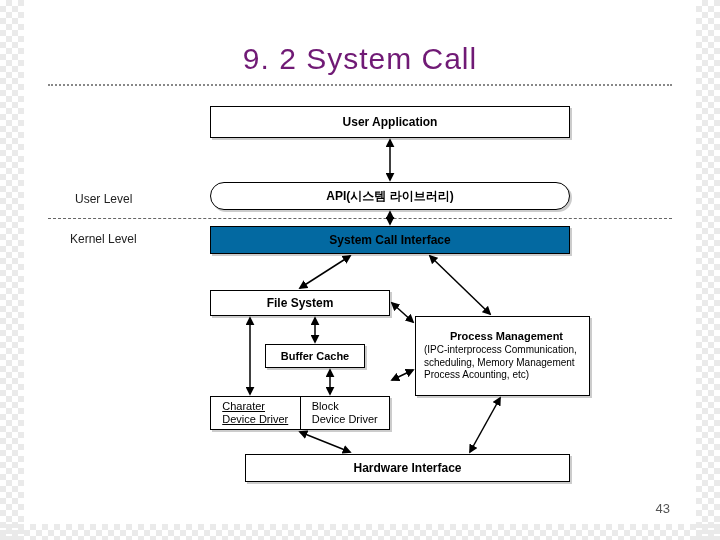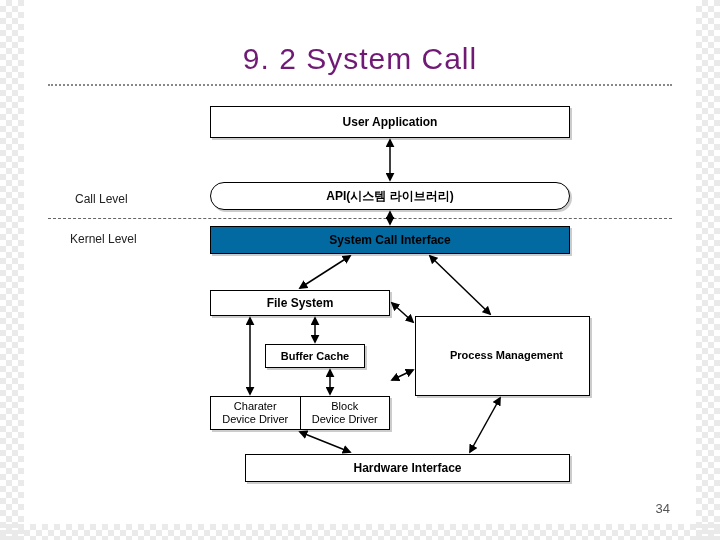--- a/index.html
+++ b/index.html
@@ -70,21 +70,21 @@
     position: absolute;
     left: 48px;
     width: 624px;
     border-top: 1.5px dashed #666;
   }
 
   .box {
     position: absolute;
     border: 1.5px solid #000;
     background: #fff;
-    text-align: center;
+    text-align: left;
     font-size: 12px;
     font-weight: bold;
     box-shadow: 2px 2px 0 #ccc;
     display: flex;
     align-items: center;
     justify-content: center;
     padding: 2px 4px;
   }
   .box.green { background: #0369a1; }
   .box.small { font-size: 11px; font-weight: normal; line-height: 1.25; }
@@ -101,44 +101,45 @@
 
 <div class="checker-col left"></div>
 <div class="checker-col right"></div>
 <div class="checker-row bottom"></div>
 
 <div class="title">9. 2 System Call</div>
 <div class="title-underline"></div>
 
 <div class="dashline" style="top:218px;"></div>
 
-<div class="label" style="top:192px; left:75px;">Call Level</div>
+<div class="label" style="top:192px; left:75px;">User Level</div>
 <div class="label" style="top:232px; left:70px;">Kernel Level</div>
 
 <div class="box" style="top:106px; left:210px; width:360px; height:32px;">User Application</div>
 
 <div class="box" style="top:182px; left:210px; width:360px; height:28px;border-radius:14px;">API(시스템 라이브러리)</div>
 
 <div class="box green" style="top:226px; left:210px; width:360px; height:28px;">System Call Interface</div>
 
 <div class="box" style="top:290px; left:210px; width:180px; height:26px;">File System</div>
 
 <div class="box" style="top:344px; left:265px; width:100px; height:24px; font-size:11px;">Buffer Cache</div>
 
 <div class="box" style="top:396px; left:210px; width:180px; height:34px; padding:0;">
   <div class="driver-pair" style="height:100%;">
-    <div class="driver-sep" style="display:flex;align-items:center;justify-content:center;white-space:pre-line;">Charater
+    <div class="driver-sep" style="display:flex;align-items:center;justify-content:center;white-space:pre-line;text-decoration:underline;">Charater
 Device Driver</div>
     <div style="display:flex;align-items:center;justify-content:center;white-space:pre-line;">Block
 Device Driver</div>
   </div>
 </div>
 
 <div class="box small" style="top:316px; left:415px; width:175px; height:80px; flex-direction:column;">
   <div style="font-weight:bold; font-size:11px;margin-left:8px;">Process Management</div>
+  <div style="font-size:10px; line-height:1.25; padding:0 4px;">(IPC-interprocess Communication, scheduling, Memory Management Process Acounting, etc)</div>
 </div>
 
 <div class="box" style="top:454px; left:245px; width:325px; height:28px;">Hardware Interface</div>
 
 <svg class="arrows" width="720" height="540">
   <defs>
     <marker id="ah" viewBox="0 0 10 10" refX="8" refY="5" markerWidth="6" markerHeight="6" orient="auto-start-reverse">
       <path d="M 0 0 L 10 5 L 0 10 z" fill="#000"></path>
     </marker>
   </defs>
@@ -159,13 +160,13 @@
 
   <line x1="392" y1="303" x2="413" y2="322" stroke="#000" stroke-width="1.5" marker-start="url(#ah)" marker-end="url(#ah)"></line>
 
   <line x1="392" y1="380" x2="413" y2="370" stroke="#000" stroke-width="1.5" marker-start="url(#ah)" marker-end="url(#ah)"></line>
 
   <line x1="300" y1="432" x2="350" y2="452" stroke="#000" stroke-width="1.5" marker-start="url(#ah)" marker-end="url(#ah)"></line>
 
   <line x1="500" y1="398" x2="470" y2="452" stroke="#000" stroke-width="1.5" marker-start="url(#ah)" marker-end="url(#ah)"></line>
 </svg>
 
-<div class="pagenum">34</div>
+<div class="pagenum">43</div>
 
 </body></html>

